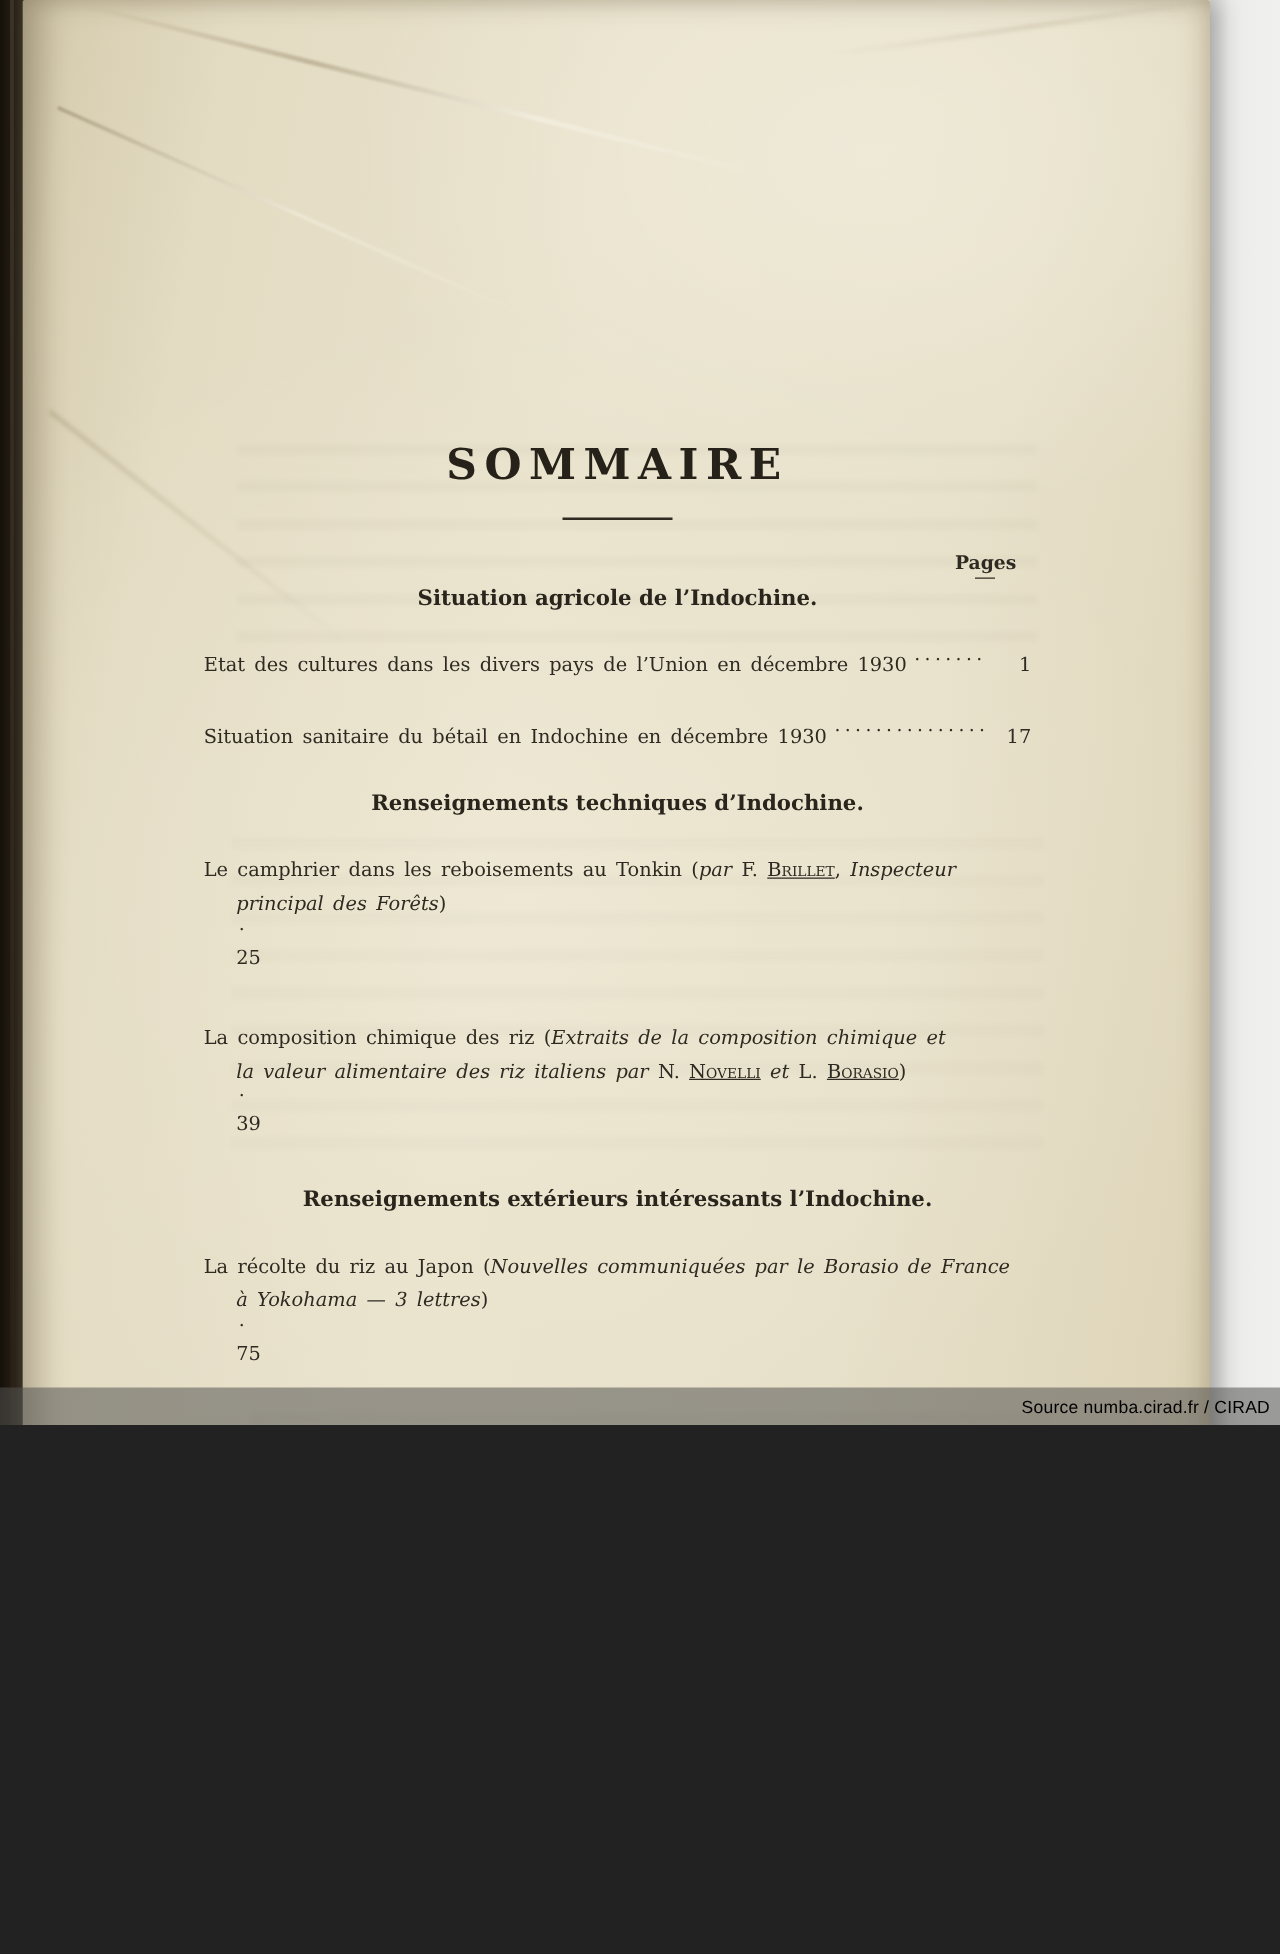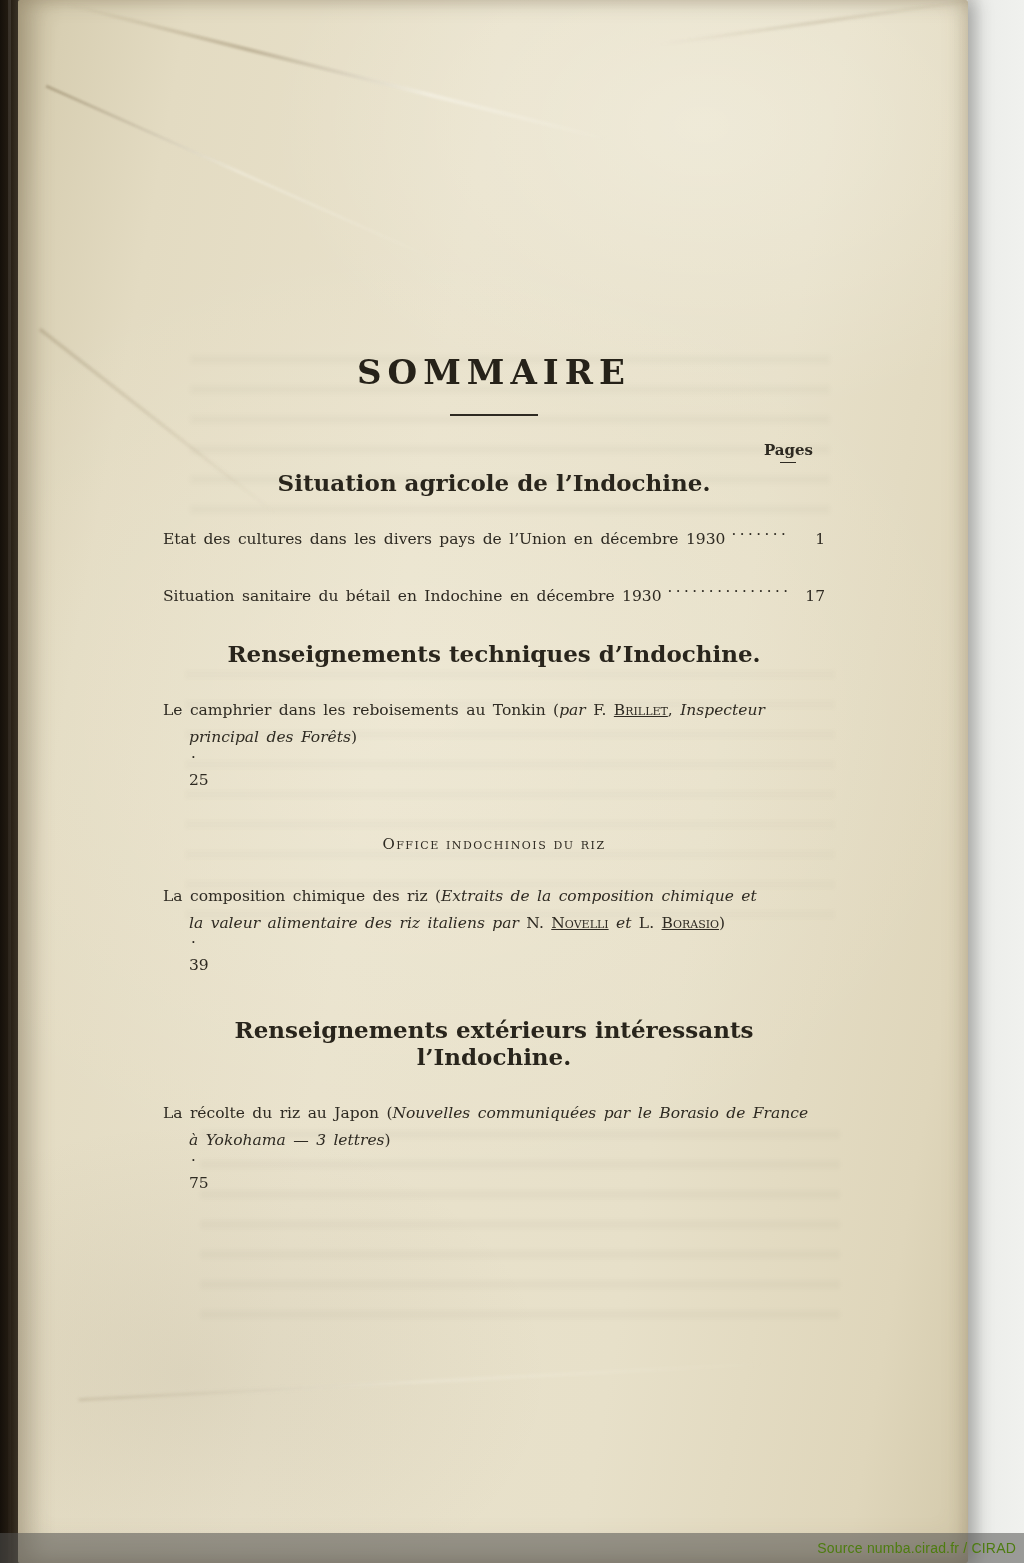--- a/index.html
+++ b/index.html
@@ -1,19 +1,19 @@
 <!DOCTYPE html>
 <html><head>
 <meta charset="utf-8">
 <style>
   * { margin:0; padding:0; box-sizing:border-box; }
   body { background:#222; font-family:"DejaVu Serif", serif; }
 
   .screen {
-    position:relative; width:1024px; height:1563px;
+    position:relative; width:1024px; height:1140px;
     margin:0 auto; overflow:hidden;
     background:#ecedea;
   }
 
   
   .binding {
     position:absolute; left:0; top:0; width:26px; height:100%;
     background:linear-gradient(90deg,#15100a 0%, #241c12 35%, #3c3427 70%, #564c3c 100%);
   }
   .binding::after{
@@ -81,21 +81,21 @@
   }
   .title-rule {
     width:88px; border-top:2.5px solid #2e2a22; margin:0 auto 24px auto;
   }
   .pages-row { text-align:right; margin-bottom:4px; }
   .pages-wrap { display:inline-block; text-align:center; margin-right:12px; }
   .pages-label { font-size:15px; font-weight:bold; }
   .pages-dash { width:16px; border-top:1.5px solid #2e2a22; margin:3px auto 0 auto; }
 
   .sec-heading { text-align:center; margin:24px 0 30px 0; }
-  .sec-heading.bold { font-size:23px; font-weight:bold; color:#29251c; }
+  .sec-heading.bold { font-size:17px; font-weight:bold; color:#29251c; }
   .sec-heading.smallcaps { font-size:15px; font-variant:small-caps; letter-spacing:1.5px; margin:34px 0 30px 0; }
   .sec-heading:first-child { margin-top:6px; }
 
   .toc-entry { margin-bottom:30px; font-size:15.5px; word-spacing:2.5px; }
   .toc-entry.tight { margin-bottom:2px; }
   .entry-line { display:flex; align-items:baseline; line-height:27px; }
   .entry-line.indent { padding-left:22px;flex-direction:column; }
   .seg-i { font-style:italic; }
   .seg-sc { font-variant:small-caps;text-decoration:underline; }
   .line-text { white-space:nowrap; }
@@ -109,21 +109,21 @@
 
   
   .attribution-bar {
     position:absolute; left:0; bottom:0; width:100%; height:30px;
     background:rgba(84,84,82,0.55);
     display:flex; align-items:center; justify-content:flex-end;
     padding-right:8px;
   }
   .attribution-text {
     font-family:"Liberation Sans", sans-serif;
-    font-size:14px; color:#4d7c0f; letter-spacing:0.2px;
+    font-size:14px; color:#000000; letter-spacing:0.2px;
   }
 </style>
 </head>
 <body>
 
 <div class="screen">
 
   <div class="binding"></div>
 
   <div class="backdrop-right"></div>
@@ -169,21 +169,20 @@
         <div class="toc-entry">
           <div class="entry-line">
             <span class="line-text"><span class="seg-n">Le camphrier dans les reboisements au Tonkin (</span><span class="seg-i">par</span><span class="seg-n"> F. </span><span class="seg-sc">Brillet</span><span class="seg-n">, </span><span class="seg-i">Inspecteur</span></span>
           </div>
           <div class="entry-line indent">
             <span class="line-text"><span class="seg-i">principal des Forêts</span><span class="seg-n">)</span></span>
             <span class="leader dots"></span>
             <span class="page-num">25</span>
           </div>
         </div>
-        <div class="sec-heading smallcaps">Office indochinois du riz</div>
         <div class="toc-entry">
           <div class="entry-line">
             <span class="line-text"><span class="seg-n">La composition chimique des riz (</span><span class="seg-i">Extraits de la composition chimique et</span></span>
           </div>
           <div class="entry-line indent">
             <span class="line-text"><span class="seg-i">la valeur alimentaire des riz italiens par</span><span class="seg-n"> N. </span><span class="seg-sc">Novelli</span><span class="seg-n"> </span><span class="seg-i">et</span><span class="seg-n"> L. </span><span class="seg-sc">Borasio</span><span class="seg-n">)</span></span>
             <span class="leader dots"></span>
             <span class="page-num">39</span>
           </div>
         </div>

